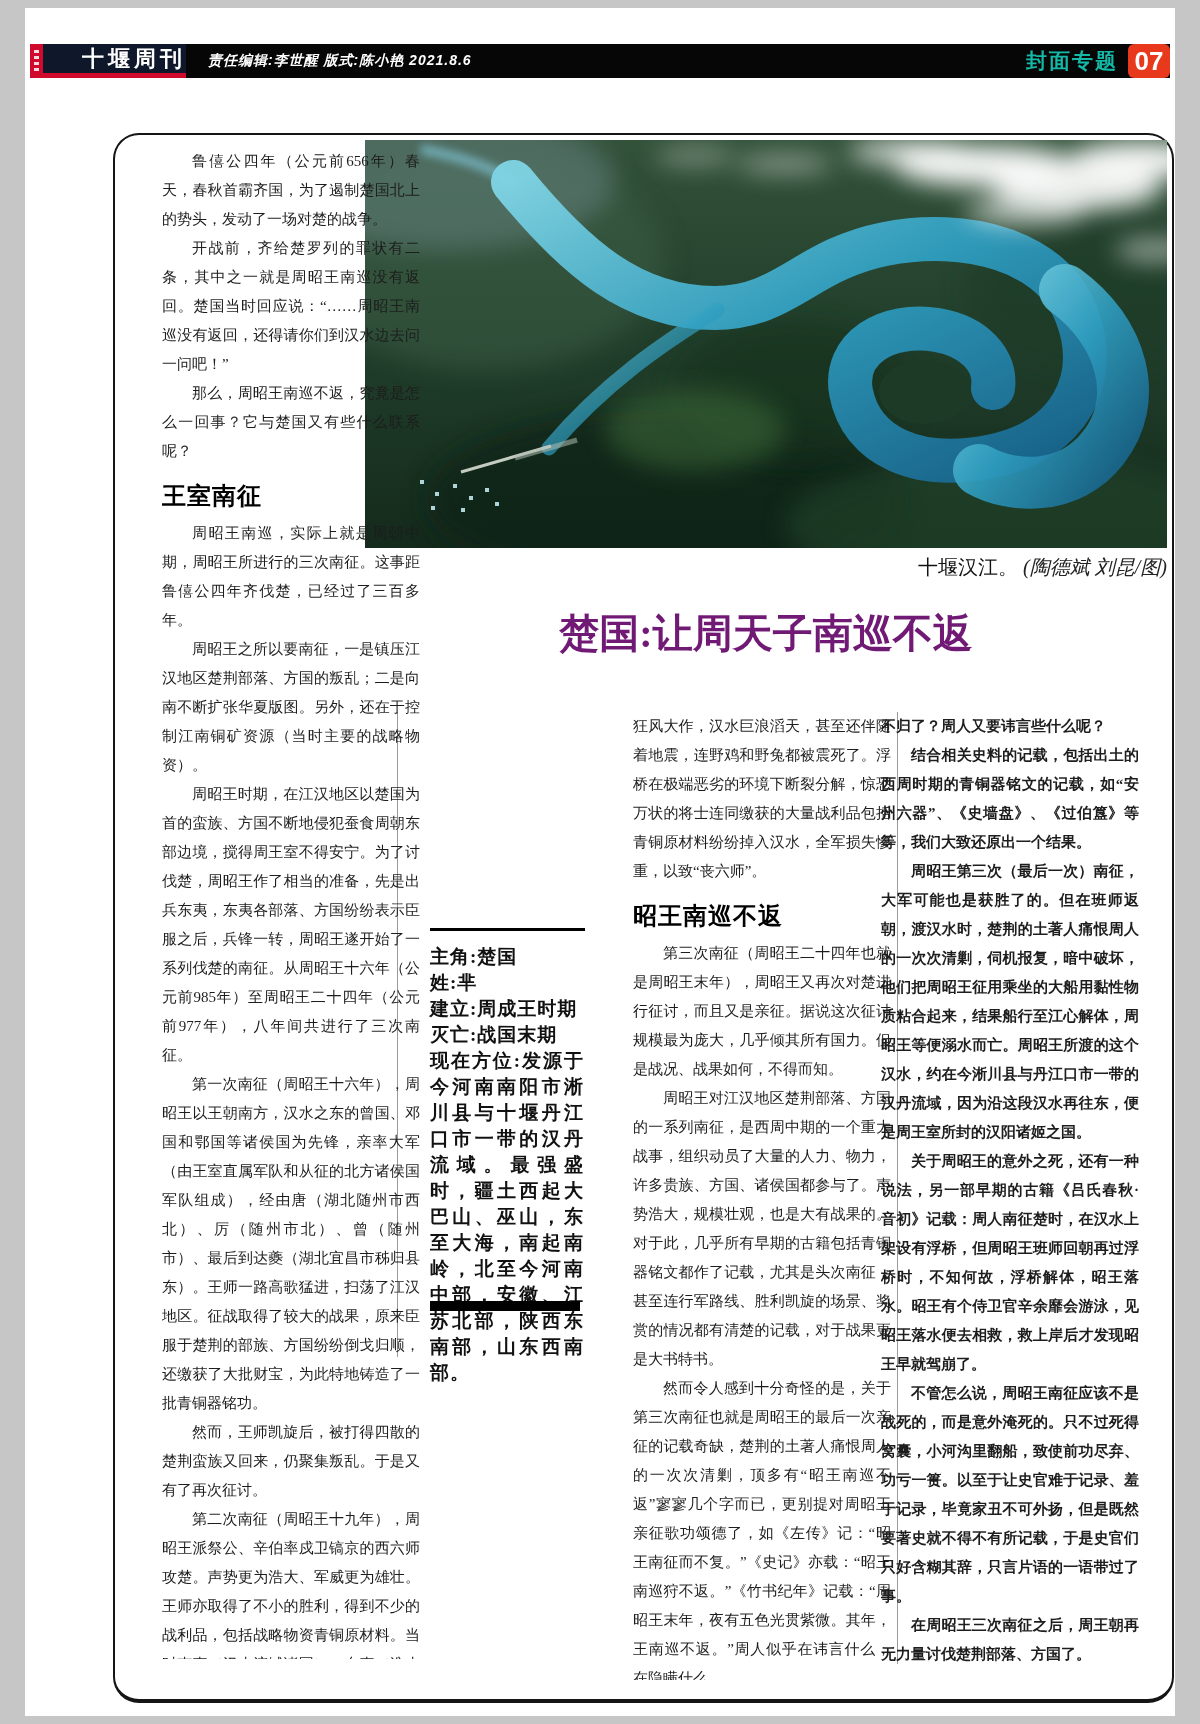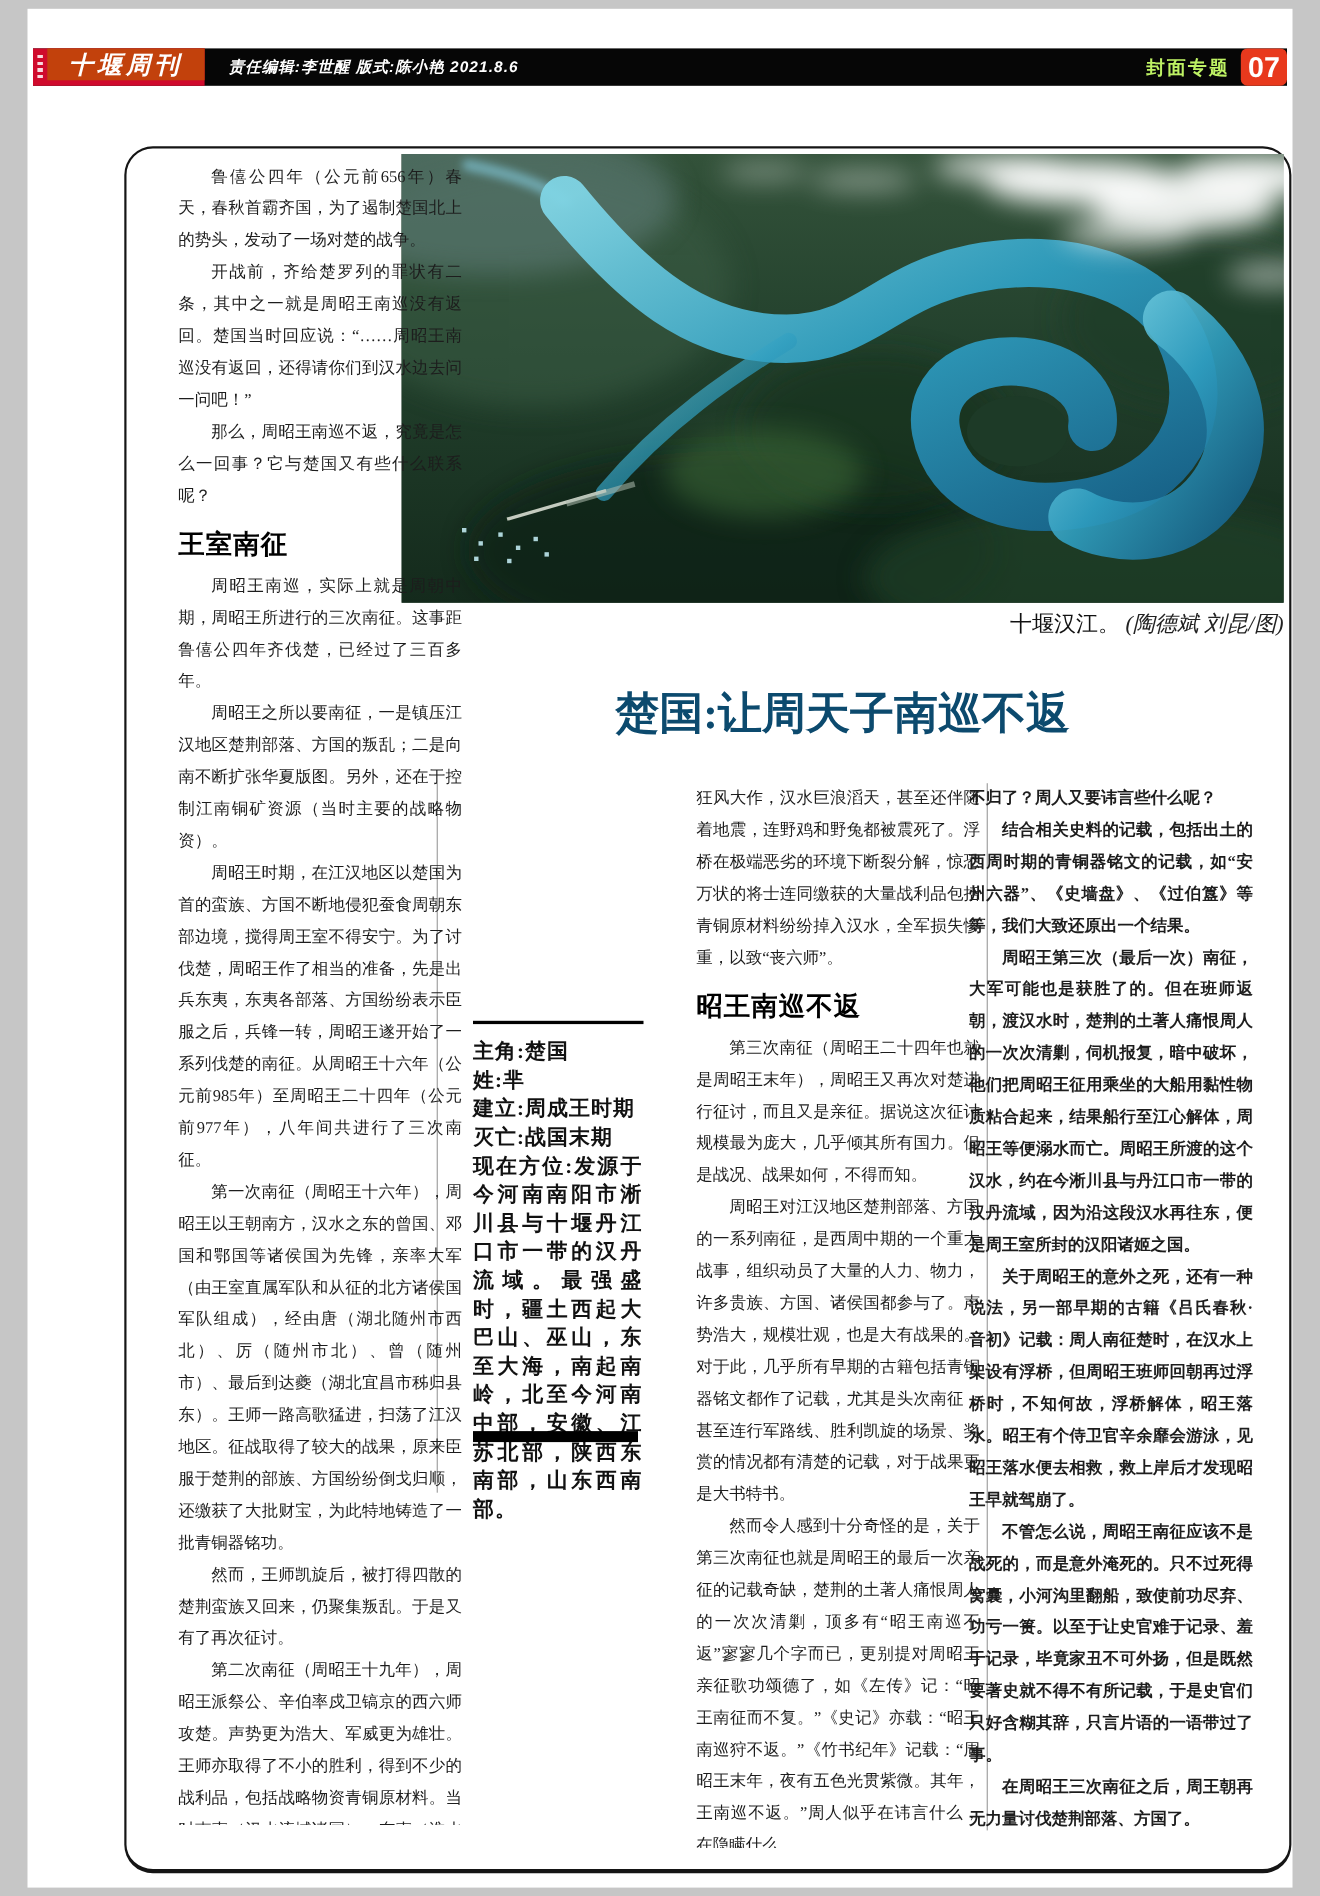--- a/index.html
+++ b/index.html
@@ -6,48 +6,48 @@
   .stage{position:relative;width:1200px;height:1724px;background:#c6c6c6;overflow:hidden;
          font-family:"Liberation Serif","DejaVu Serif",serif;}
   .paper{position:absolute;left:25px;top:8px;width:1150px;height:1708px;background:#ffffff;}
 
   
   .header-bar{position:absolute;left:30px;top:44px;width:1140px;height:34px;background:#060606;
               display:flex;align-items:center;}
   .logo-block{position:relative;width:156px;height:34px;background:#cf0a2c;flex:0 0 auto;}
   .stripe-marks{position:absolute;left:4px;top:6px;width:5px;height:23px;
                 background:repeating-linear-gradient(#ffffff 0 3px,transparent 3px 6px);opacity:.85;}
-  .logo-box{position:absolute;left:13px;top:0;right:0;bottom:5px;background:#c2410c;
-            display:flex;align-items:center;justify-content:center;font-style:italic;}
+  .logo-box{position:absolute;left:13px;top:0;right:0;bottom:5px;background:#0f172a;
+            display:flex;align-items:center;justify-content:flex-end;}
   .logo-text{color:#ffffff;font-weight:bold;font-size:22px;letter-spacing:4px;
              font-family:"Liberation Serif","DejaVu Serif",serif;white-space:nowrap;}
   .editors{color:#ffffff;font-family:"Liberation Sans","DejaVu Sans",sans-serif;
            font-size:14px;font-weight:bold;font-style:italic;letter-spacing:1px;margin-left:22px;white-space:nowrap;}
   .header-right{margin-left:auto;display:flex;align-items:center;height:34px;}
-  .section-label{color:#bef264;font-weight:bold;font-size:17px;letter-spacing:2px;margin-right:10px;
+  .section-label{color:#14b8a6;font-weight:bold;font-size:21px;letter-spacing:2px;margin-right:10px;
                  font-family:"Liberation Sans","DejaVu Sans",sans-serif;white-space:nowrap;}
   .page-num{width:42px;height:34px;background:#e8391d;border-radius:6px;color:#ffffff;
             font-family:"Liberation Sans","DejaVu Sans",sans-serif;font-size:26px;font-weight:bold;
             display:flex;align-items:center;justify-content:center;}
 
   
   .frame{position:absolute;left:113px;top:133px;width:1057px;height:1564px;
          border:2px solid #151515;border-bottom-width:4px;border-radius:26px;}
 
   
   .photo{position:absolute;left:365px;top:140px;width:802px;height:408px;overflow:hidden;background:#1c3424;}
   .photo svg{display:block;width:100%;height:100%;}
   .caption{position:absolute;left:667px;top:554px;width:500px;text-align:right;
            font-size:20px;color:#111;}
   .caption .credit{font-style:italic;color:#222;}
 
   
   .headline{position:absolute;left:365px;top:606px;width:802px;text-align:center;
-            font-size:40px;font-weight:900;color:#0c4a6e;letter-spacing:0px;
-            font-family:"Liberation Serif","DejaVu Serif",serif;margin-top:15px;}
+            font-size:40px;font-weight:900;color:#701a75;letter-spacing:0px;
+            font-family:"Liberation Serif","DejaVu Serif",serif;}
 
   
   .bodycol{position:absolute;width:258px;font-size:15px;line-height:29px;color:#1d1d1d;
            text-align:justify;overflow:hidden;}
   .bodycol p{margin:0;text-indent:2em;text-justify:inter-ideograph;}
   .bodycol p.flush{text-indent:0;}
   .col-h{margin:15px 0 9px 0;font-family:"Liberation Sans","DejaVu Sans",sans-serif;
          font-size:24px;font-weight:bold;color:#000;letter-spacing:1px;text-indent:0;}
   .col1{left:130px;top:147px;height:1512px;margin-left:32px;}
   .col2{left:633px;top:712px;height:968px;}

